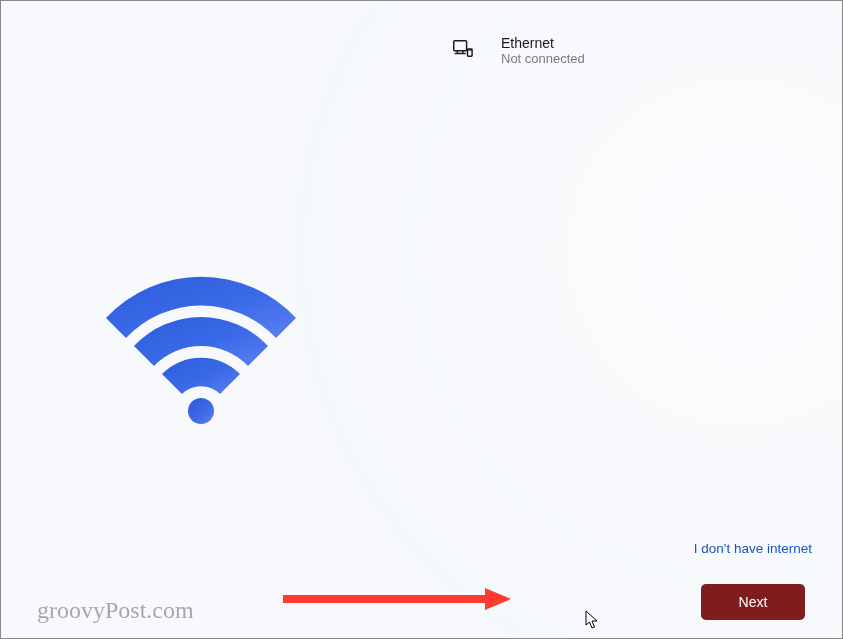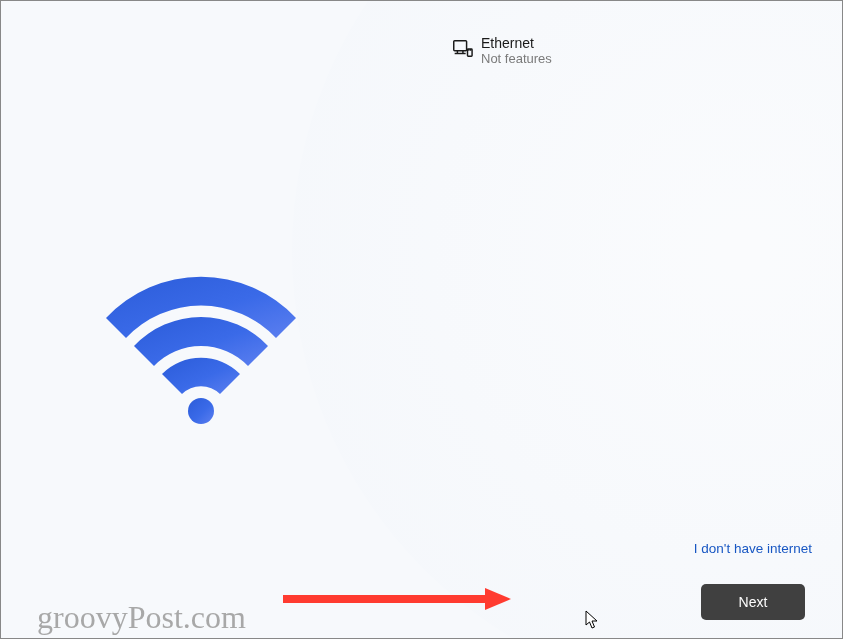--- a/index.html
+++ b/index.html
@@ -57,21 +57,21 @@
     .description {
       font-size: 14px;
       color: #5a5a5a;
       line-height: 1.45;
       margin-bottom: 24px;
       max-width: 310px;
     }
     .network-item {
       display: flex;
       align-items: flex-start;
-      gap: 8px;
+      gap: 28px;
       padding: 4px 0;
     }
     .network-icon {
       width: 22px;
       height: 22px;
       margin-top: 2px;
       color: #1a1a1a;
     }
     .network-info {
       display: flex;
@@ -98,37 +98,37 @@
     }
     .skip-link {
       color: #1857c3;
       font-size: 13.5px;
       background: none;
       border: none;
       cursor: pointer;
       font-family: inherit;
     }
     .next-button {
-      background: #404040;
+      background: #7f1d1d;
       color: #fdfdfd;
       border: none;
       border-radius: 5px;
       padding: 10px 38px;
       font-size: 14px;
       font-weight: 400;
       cursor: default;
       font-family: inherit;
       text-align: right;
     }
     .watermark {
       position: absolute;
-      bottom: 2px;
+      bottom: 14px;
       left: 36px;
       font-family: Georgia, 'Times New Roman', serif;
-      font-size: 32px;
+      font-size: 24px;
       color: #a8a8a8;
       z-index: 2;
     }
     .arrow-annotation {
       position: absolute;
       bottom: 22px;
       left: 278px;
       z-index: 3;
     }
     .cursor-icon {
@@ -173,21 +173,21 @@
           <line x1="7" y1="15" x2="7" y2="18"></line>
           <line x1="13" y1="15" x2="13" y2="18"></line>
           <line x1="4" y1="18" x2="16" y2="18"></line>
           <rect x="18" y="13" width="5" height="8" rx="0.8"></rect>
           <line x1="19.5" y1="13" x2="19.5" y2="15"></line>
           <line x1="21.5" y1="13" x2="21.5" y2="15"></line>
         </svg>
       </div>
       <div class="network-info">
         <span class="network-name">Ethernet</span>
-        <span class="network-status">Not features</span>
+        <span class="network-status">Not connected</span>
       </div>
     </div>
   </div>
 </div>
 
 <div class="footer">
   <button class="skip-link">I don't have internet</button>
   <button class="next-button">Next</button>
 </div>
 

